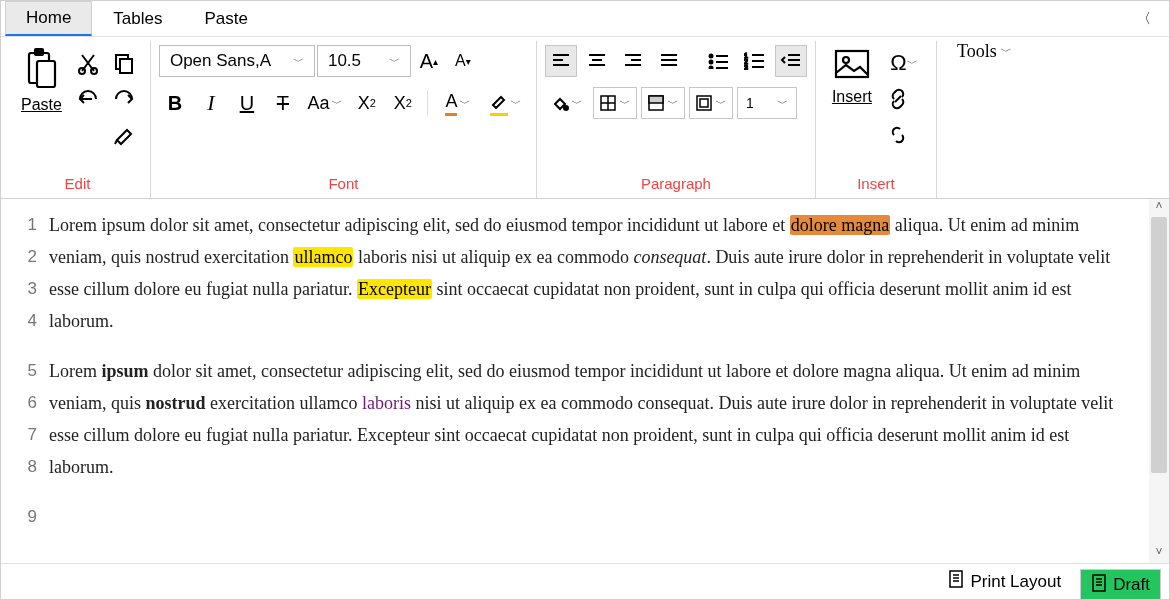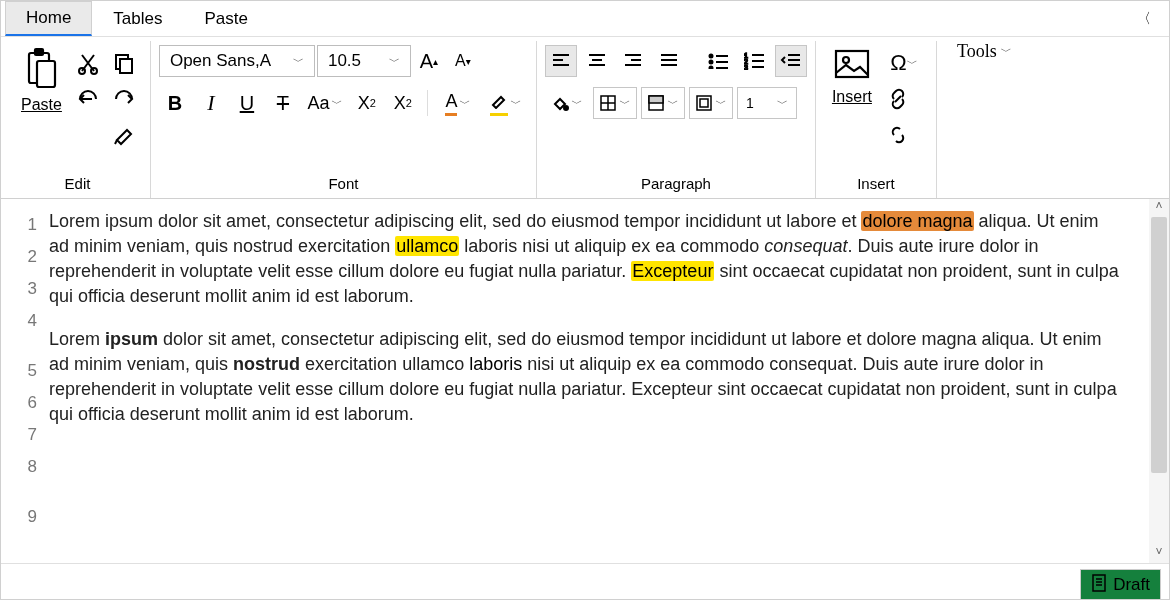--- a/index.html
+++ b/index.html
@@ -51,21 +51,21 @@
     padding: 4px 8px 2px 8px;
   }
   .group:last-child { border-right: none; }
   .group-body {
     flex: 1;
     display: flex;
     align-items: flex-start;
   }
   .group-label {
     font-size: 15px;
-    color: #000000;
+    color: #ef4444;
     padding: 2px 0 4px 0;
   }
   .bigbtn {
     display: flex;
     flex-direction: column;
     align-items: center;
     justify-content: center;
     padding: 2px 8px;
     cursor: pointer;
   }
@@ -123,29 +123,30 @@
     text-align: right;
     padding: 10px 12px 0 0;
     color: #777;
     font-size: 17px;
     line-height: 32px;
   }
   .doc {
     flex: 1;
     padding: 10px 50px 10px 0;
     font-size: 18px;
-    line-height: 25px;
+    line-height: 32px;
     color: #222;
+    font-family: Liberation Serif, serif;
   }
   .doc p { margin-bottom: 18px; }
   .hl-orange { background:#e58a3a; color:#000; border-radius:2px; padding:0 1px;}
   .hl-yellow { background:#ffe500; color:#000; border-radius:2px; padding:0 1px;}
   .ital { font-style: italic; }
   .bold { font-weight: bold; }
-  .orange-text { color:#000000; }
+  .orange-text { color:#701a75; }
   
   .vscroll {
     position:absolute; right:0; top:0; bottom:0; width:20px;
     background:#f5f5f5;
     display:flex; flex-direction:column; align-items:center;
   }
   .vscroll .arrow { height:18px; font-size:12px; color:#666; cursor:pointer;}
   .vscroll .track { flex:1; width:100%; position:relative; }
   .vscroll .thumb { position:absolute; left:2px; right:2px; top:0; height:78%; background:#d0d0d0; border-radius:2px; cursor:pointer;}
   
@@ -156,21 +157,21 @@
     align-items:center;
     justify-content:flex-end;
     padding:0 8px;
     gap:8px;
   }
   .viewbtn {
     display:flex; align-items:center; gap:6px;
     font-size:17px; padding:4px 10px; cursor:pointer;
     border:1px solid transparent;
   }
-  .viewbtn.active { background:#15803d; border:1px solid #ccc;margin-top:7px; }
+  .viewbtn.active { background:#22c55e; border:1px solid #ccc;margin-top:7px; }
 </style>
 </head>
 <body>
 
 <div class="tabbar">
   <div class="tab active">Home</div>
   <div class="tab">Tables</div>
   <div class="tab">Paste</div>
   <div class="tabbar-spacer"></div>
   <div class="collapse-caret">〈</div>
@@ -428,20 +429,29 @@
   <div class="vscroll">
     <div class="arrow">˄</div>
     <div class="track">
       <div class="thumb"></div>
     </div>
     <div class="arrow">˅</div>
   </div>
 </div>
 
 <div class="statusbar">
+  <div class="viewbtn">
+    <span>
+      <svg width="16" height="18" stroke="#000" stroke-width="1.5" fill="none">
+          <rect x="2" y="1" width="12" height="16"></rect>
+          <path d="M5 5h6M5 8h6M5 11h6"></path>
+        </svg>
+    </span>
+    <span>Print Layout</span>
+  </div>
   <div class="viewbtn active">
     <span>
       <svg width="16" height="18" stroke="#000" stroke-width="1.5" fill="none">
           <rect x="2" y="1" width="12" height="16"></rect>
           <path d="M5 5h6M5 8h6M5 11h6"></path>
         </svg>
     </span>
     <span>Draft</span>
   </div>
 </div>

